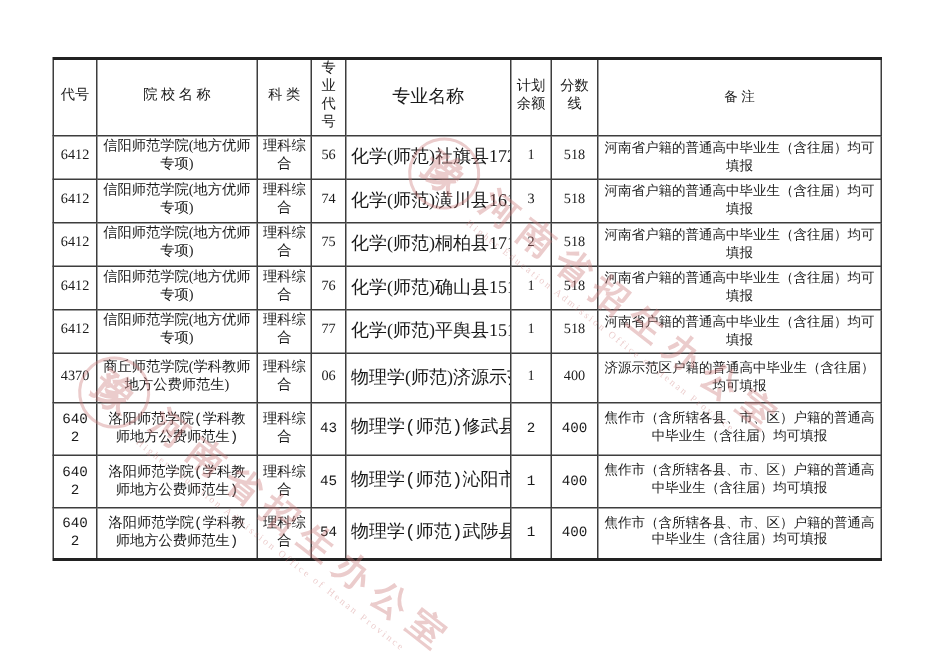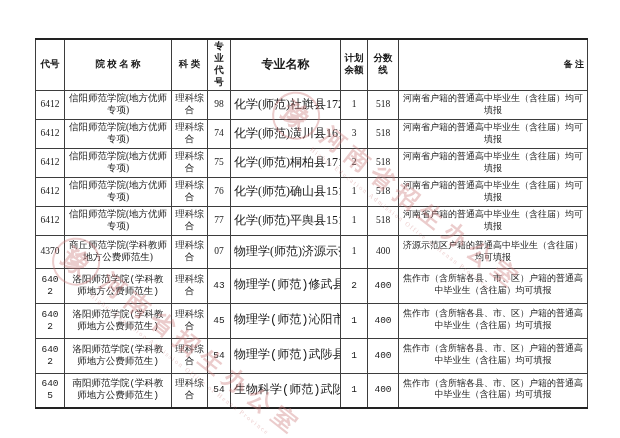--- a/index.html
+++ b/index.html
@@ -14,21 +14,21 @@
   }
   table.admission th,table.admission td{
     border:1px solid #3d3d3d;padding:1px 3px;vertical-align:middle;
     overflow:hidden;word-break:break-all;
   }
   table.admission{border-top:2px solid #222;border-bottom:2px solid #222;}
   thead tr{height:28px;}
   tbody tr{height:29px;}
   tbody tr:nth-child(n+6){height:33px;}
   tbody tr:nth-child(n+7){height:35px;font-family:Liberation Mono, monospace;}
-  th{font-weight:bold;text-align:center;font-size:9.5px;}
+  th{font-weight:normal;text-align:center;font-size:9.5px;}
   .c0,.c2,.c3,.c5,.c6{text-align:center;}
   .c1,.c7{text-align:center;}
   .c4{text-align:left;white-space:nowrap;font-size:12px;}
   .c7{padding:1px 4px;font-size:9px;}
   .footer{
     position:absolute;left:0;top:393px;width:100%;text-align:center;
     font-size:8.5px;color:#333;letter-spacing:1px;
   }
   .watermark{
     position:absolute;display:flex;align-items:center;gap:8px;
@@ -79,29 +79,29 @@
     </colgroup>
     <thead>
       <tr>
         <th class="c0">代号</th>
         <th class="c1">院 校 名 称</th>
         <th class="c2">科 类</th>
         <th class="c3">专业代号</th>
         <th class="c4" style="text-align:center">专业名称</th>
         <th class="c5">计划余额</th>
         <th class="c6">分数线</th>
-        <th class="c7" style="text-align:right">备 注</th>
+        <th class="c7" style="text-align:center">备 注</th>
       </tr>
     </thead>
     <tbody>
         <tr>
           <td class="c0">6412</td>
           <td class="c1">信阳师范学院(地方优师专项)</td>
           <td class="c2">理科综合</td>
-          <td class="c3">98</td>
+          <td class="c3">56</td>
           <td class="c4">化学(师范)社旗县1720</td>
           <td class="c5">1</td>
           <td class="c6">518</td>
           <td class="c7">河南省户籍的普通高中毕业生（含往届）均可填报</td>
         </tr>
         <tr>
           <td class="c0">6412</td>
           <td class="c1">信阳师范学院(地方优师专项)</td>
           <td class="c2">理科综合</td>
           <td class="c3">74</td>
@@ -137,21 +137,21 @@
           <td class="c3">77</td>
           <td class="c4">化学(师范)平舆县1517</td>
           <td class="c5">1</td>
           <td class="c6">518</td>
           <td class="c7">河南省户籍的普通高中毕业生（含往届）均可填报</td>
         </tr>
         <tr>
           <td class="c0">4370</td>
           <td class="c1">商丘师范学院(学科教师地方公费师范生)</td>
           <td class="c2">理科综合</td>
-          <td class="c3">07</td>
+          <td class="c3">06</td>
           <td class="c4">物理学(师范)济源示范区1801</td>
           <td class="c5">1</td>
           <td class="c6">400</td>
           <td class="c7">济源示范区户籍的普通高中毕业生（含往届）均可填报</td>
         </tr>
         <tr>
           <td class="c0">6402</td>
           <td class="c1">洛阳师范学院(学科教师地方公费师范生)</td>
           <td class="c2">理科综合</td>
           <td class="c3">43</td>
@@ -173,27 +173,17 @@
         <tr>
           <td class="c0">6402</td>
           <td class="c1">洛阳师范学院(学科教师地方公费师范生)</td>
           <td class="c2">理科综合</td>
           <td class="c3">54</td>
           <td class="c4">物理学(师范)武陟县0613</td>
           <td class="c5">1</td>
           <td class="c6">400</td>
           <td class="c7">焦作市（含所辖各县、市、区）户籍的普通高中毕业生（含往届）均可填报</td>
         </tr>
-        <tr>
-          <td class="c0">6405</td>
-          <td class="c1">南阳师范学院(学科教师地方公费师范生)</td>
-          <td class="c2">理科综合</td>
-          <td class="c3">54</td>
-          <td class="c4">生物科学(师范)武陟县0613</td>
-          <td class="c5">1</td>
-          <td class="c6">400</td>
-          <td class="c7">焦作市（含所辖各县、市、区）户籍的普通高中毕业生（含往届）均可填报</td>
-        </tr>
       </tbody>
   </table>
 
 
 </div>
 
 </body></html>

